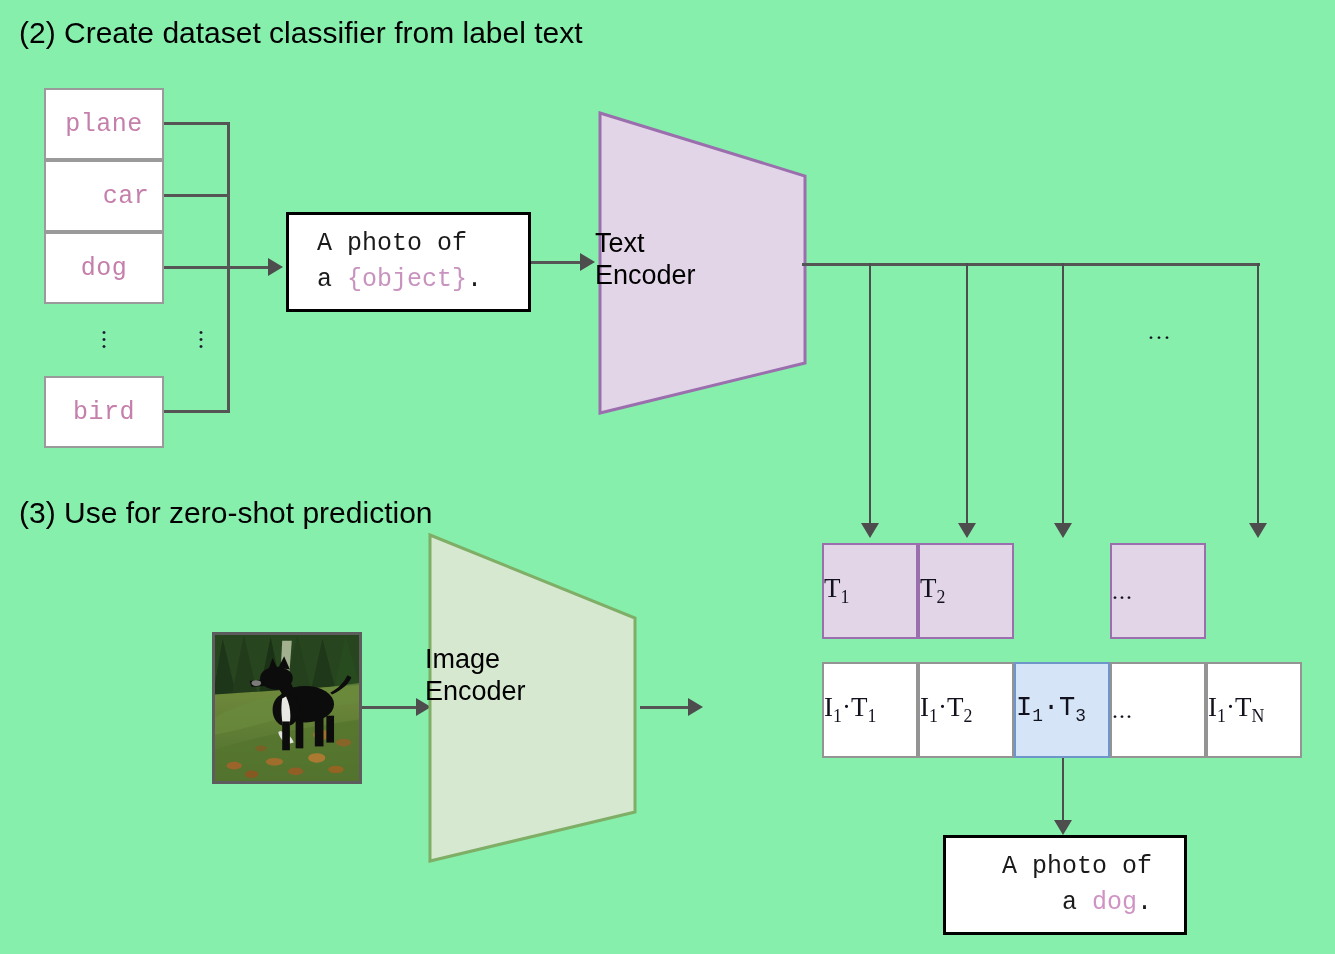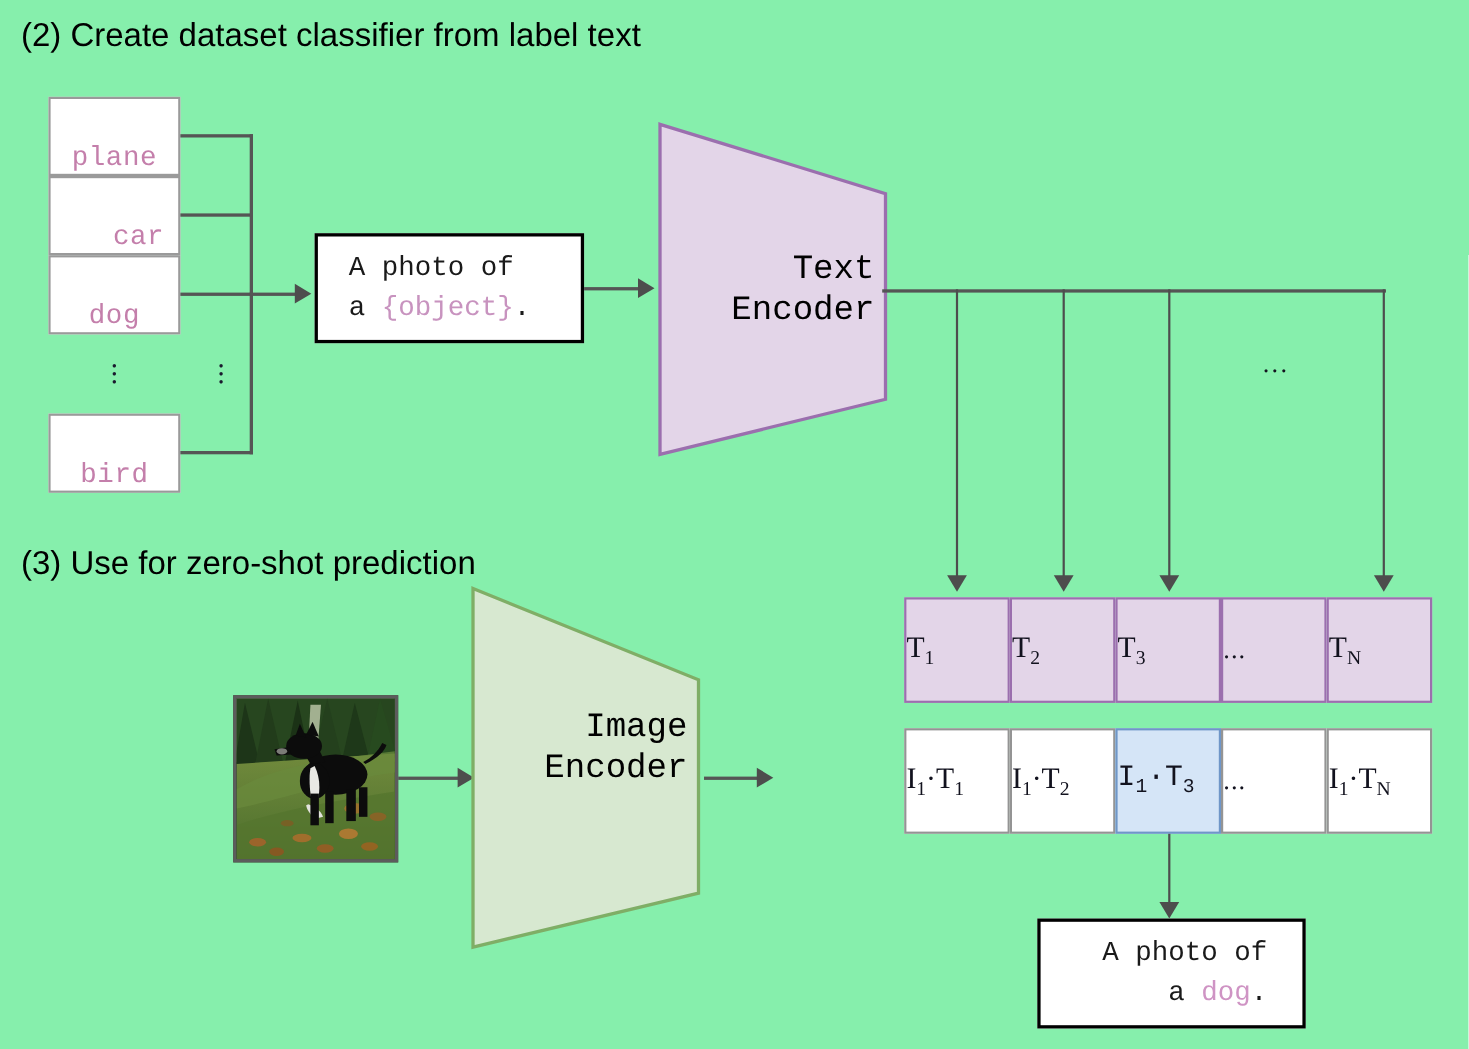--- a/index.html
+++ b/index.html
@@ -25,21 +25,21 @@
     white-space: nowrap;
     line-height: 1;
   }
 
   
   .label-box {
     border: 2px solid #9a9a9a;
     background: #ffffff;
     box-sizing: border-box;
     display: flex;
-    align-items: flex-end;
+    align-items: center;
     justify-content: center;
     font-family: "Liberation Mono", monospace;
     font-size: 25px;
     color: #c47fab;
     letter-spacing: 0.5px;
   }
 
   
   .vdots {
     font-family: "Liberation Serif", serif;
@@ -79,24 +79,24 @@
   }
   .arrow-down {
     width: 0; height: 0;
     border-top: 15px solid #4d4d4d;
     border-left: 9px solid transparent;
     border-right: 9px solid transparent;
   }
 
   
   .encoder-label {
-    font-family: Liberation Mono, monospace;
-    font-size: 31px;
+    font-family: Liberation Sans, sans-serif;
+    font-size: 27px;
     color: #000000;
-    text-align: right;
+    text-align: left;
     line-height: 1.18;
     pointer-events: none;
   }
 
   
   .cell {
     box-sizing: border-box;
     display: flex;
     align-items: center;
     justify-content: flex-start;
@@ -299,28 +299,22 @@
   <div class="abs hline-thick" style="left:640px; top:706px; width:50px;"></div>
   <div class="abs arrow-right" style="left:688px; top:698px;"></div>
 
 
   <div class="abs cell cell-t" style="left:822px; top:543px; width:96px; height:96px;">
     <span><span>T</span><sub>1</sub></span>
   </div>
   <div class="abs cell cell-t" style="left:918px; top:543px; width:96px; height:96px;">
     <span><span>T</span><sub>2</sub></span>
   </div>
-  <div class="abs cell cell-t" style="left:1014px; top:543px; width:96px; height:96px;">
-    <span><span>T</span><sub>3</sub></span>
-  </div>
   <div class="abs cell cell-t" style="left:1110px; top:543px; width:96px; height:96px;">
     <span class="dots">...</span>
-  </div>
-  <div class="abs cell cell-t" style="left:1206px; top:543px; width:96px; height:96px;">
-    <span><span>T</span><sub>N</sub></span>
   </div>
 
   <div class="abs cell cell-sim" style="left:822px; top:662px; width:96px; height:96px;">
     <span>I<sub>1</sub>·T<sub>1</sub></span>
   </div>
   <div class="abs cell cell-sim" style="left:918px; top:662px; width:96px; height:96px;">
     <span>I<sub>1</sub>·T<sub>2</sub></span>
   </div>
   <div class="abs cell cell-sim hl" style="left:1014px; top:662px; width:96px; height:96px;">
     <span>I<sub>1</sub>·T<sub>3</sub></span>

